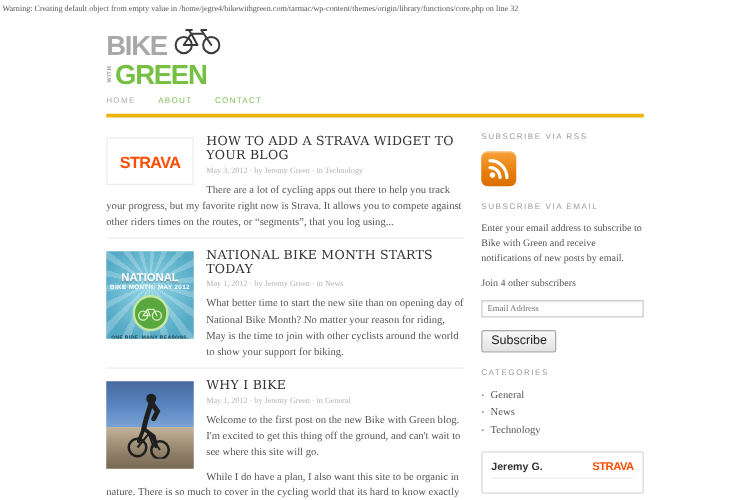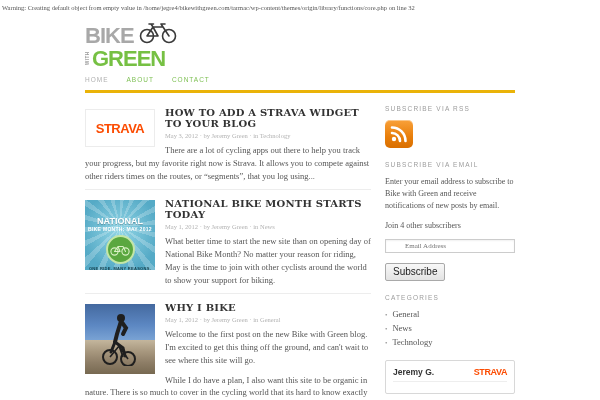--- a/index.html
+++ b/index.html
@@ -39,21 +39,21 @@
 
   
   article { border-bottom:1px solid #ededed; margin-bottom:8px; }
   article:last-child { border-bottom:none; }
   article::after { content:""; display:block; clear:both; }
   .thumb { float:left; margin:2px 10px 4px 0; cursor:pointer; }
   .thumb-strava { width:70px; height:38px; border:1px solid #ececec;
     display:flex; align-items:center; justify-content:center; background:#fff; }
   .strava-word { color:#fc4c02; font-family:"Liberation Sans",sans-serif;
     font-weight:bold; font-size:13px; letter-spacing:-0.5px; }
-  .post-title { font-family:"DejaVu Serif", serif; font-size:10px; font-weight:bold;
+  .post-title { font-family:"DejaVu Serif", serif; font-size:10px; font-weight:normal;
     color:#333; letter-spacing:0.2px; margin:2px 0 3px; cursor:pointer; }
   .meta { font-size:6.5px; color:#b3b3b3; margin-bottom:5px; }
   .excerpt { font-size:8.5px; line-height:1.5; color:#555; margin:0 0 7px; }
 
   
   .thumb-poster { width:70px; height:70px; position:relative; overflow:hidden;
     background:radial-gradient(circle at 50% 45%, #93d6e6 0%, #55aac6 75%);
     text-align:center; color:#fff; font-family:"Liberation Sans",sans-serif; }
   .thumb-poster::before { content:""; position:absolute; inset:-20px;
     background:repeating-conic-gradient(from 0deg at 50% 42%,
@@ -78,21 +78,21 @@
   .w-head { font-family:"Liberation Sans", sans-serif; font-size:6.5px;
     letter-spacing:1.2px; color:#9c9c9c; margin-bottom:8px; }
   .rss-link { display:inline-block; cursor:pointer; }
   .rss-box { width:28px; height:28px; border-radius:5px;
     background:linear-gradient(180deg,#f9a13a,#e87e0a 60%,#d96f00);
     box-shadow:inset 0 1px 0 rgba(255,255,255,0.4); display:flex;
     align-items:center; justify-content:center; }
   .sb-text { font-size:8px; line-height:1.5; color:#555; }
   .sb-join { font-size:8px; color:#555; margin-top:9px; }
   .email-input { width:100%; height:14px; border:1px solid #ccc; font-size:7px;
-    padding:2px 19px; color:#777; margin:9px 0 8px;
+    padding:2px 4px; color:#777; margin:9px 0 8px;
     font-family:"Liberation Serif", serif; box-shadow:inset 0 1px 2px rgba(0,0,0,0.06); }
   .subscribe-btn { font-family:"Liberation Sans", sans-serif; font-size:10px;
     padding:2px 7px 3px; background:linear-gradient(#f8f8f8,#e3e3e3);
     border:1px solid #a9a9a9; border-radius:2px; color:#222; cursor:pointer;text-align:right; }
   .cat-list { list-style:none; }
   .cat-list li { font-size:8.5px; color:#555; margin-bottom:4px; cursor:pointer; }
   .cat-list li::before { content:"•"; color:#999; margin-right:5px; font-size:7px; }
 
   
   .strava-widget { border:1px solid #d8d8d8; border-radius:2px; background:#fff;

